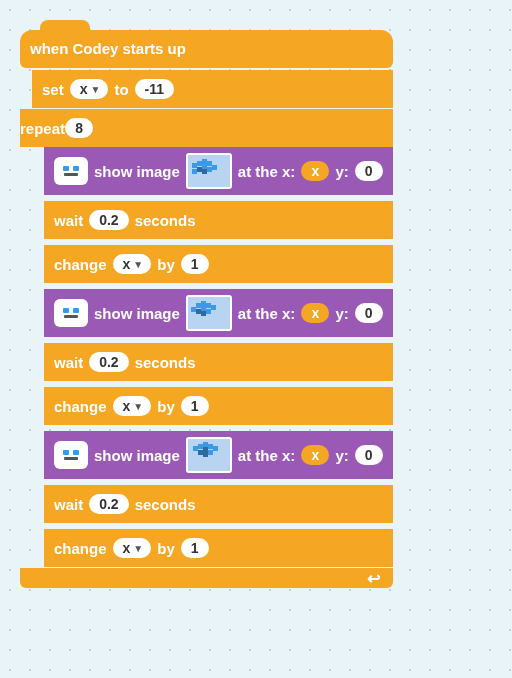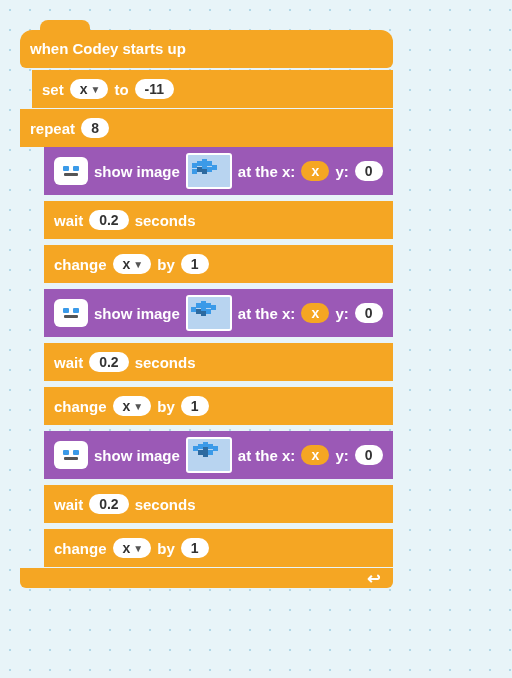--- a/index.html
+++ b/index.html
@@ -163,24 +163,23 @@
     
     .repeat-wrapper {
       display: flex;
       flex-direction: column;
       gap: 0;
     }
 
     .repeat-header {
       display: flex;
       align-items: center;
-      gap: 6px;
       background-color: #f5a623;
       border-radius: 6px 6px 0 0;
-      padding: 6px 10px;
+      padding: 6px 0;
       min-height: 38px;
       color: white;
     }
 
     .repeat-body {
       margin-left: 24px;
       display: flex;
       flex-direction: column;
       gap: 4px;
     }

